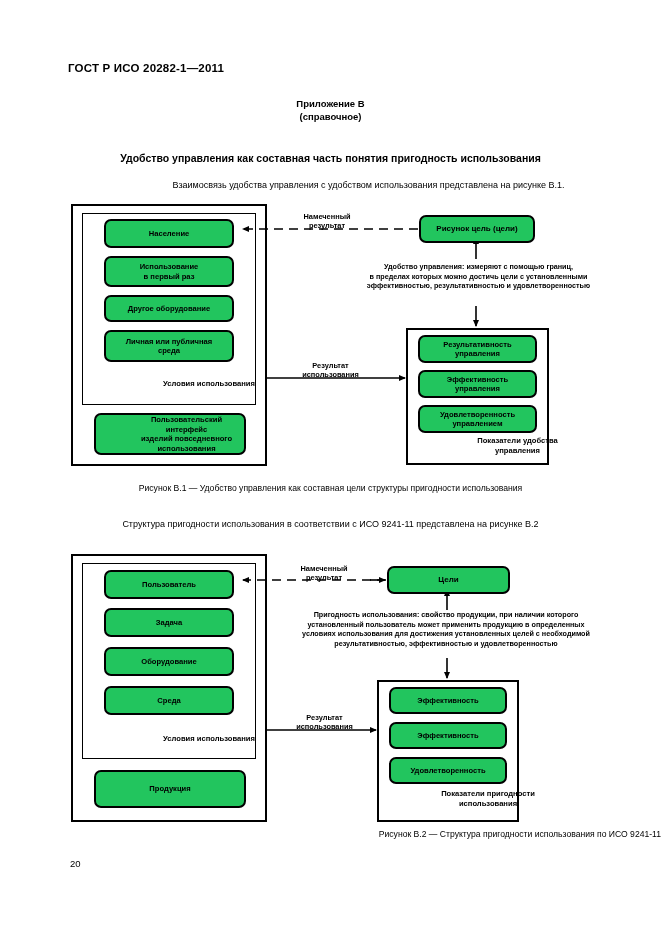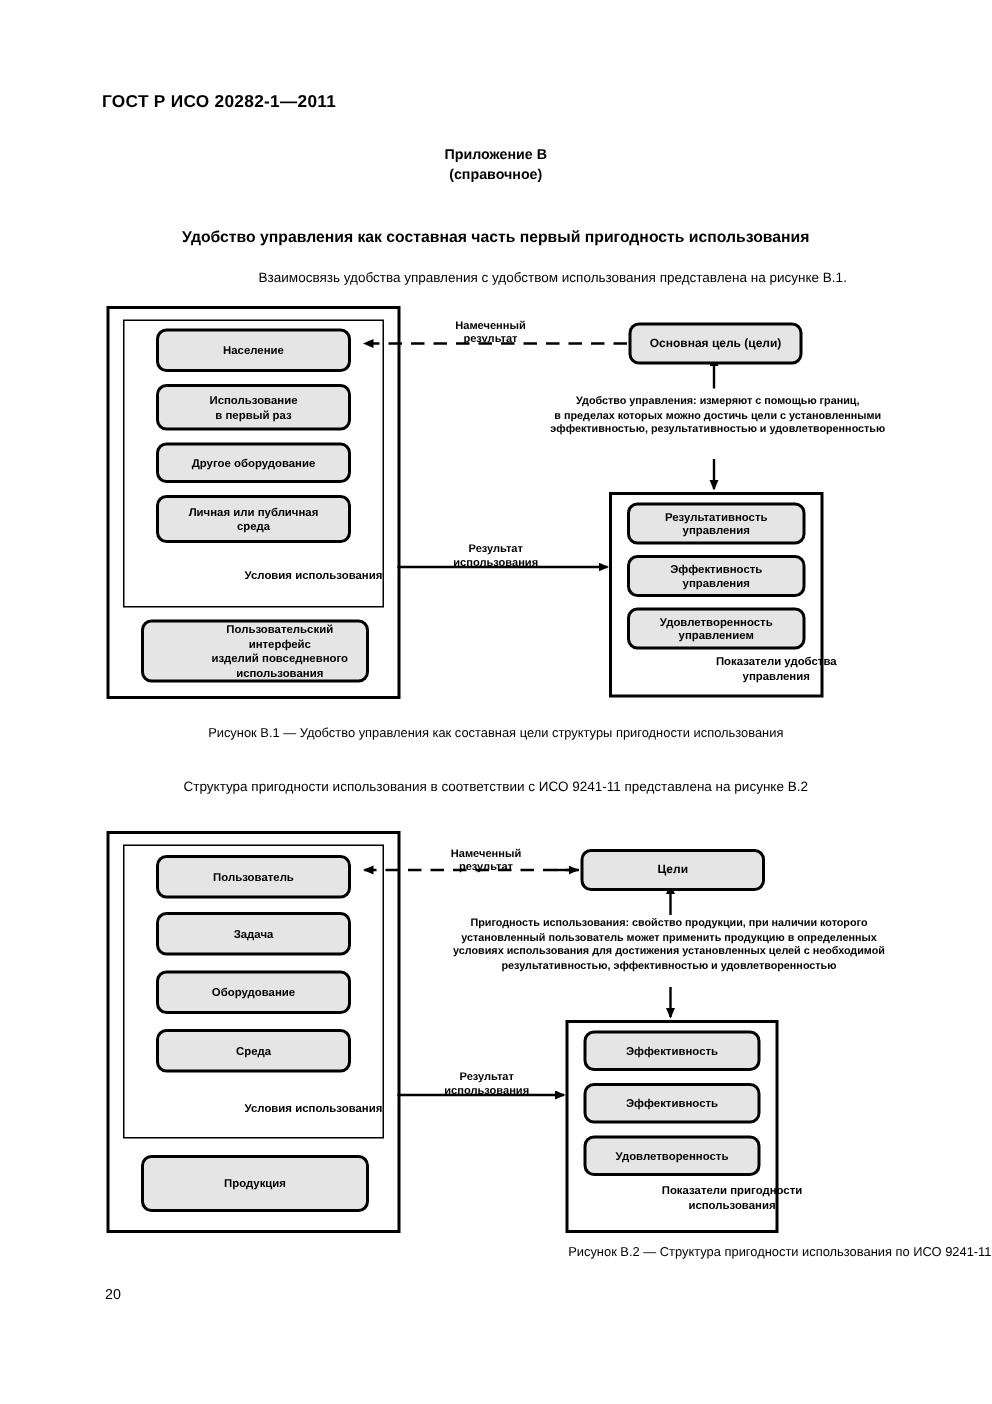--- a/index.html
+++ b/index.html
@@ -110,21 +110,21 @@
     border: 2px solid #000;
     border-radius: 7px;
     box-sizing: border-box;
     display: flex;
     align-items: center;
     justify-content: center;
     text-align: center;
     font-size: 7.6px;
     font-weight: bold;
     line-height: 9.5px;
-    background: #e5e5e5;
+    background: #22c55e;
     padding: 0 3px;
   }
   .grp-label {
     position: absolute;
     text-align: center;
     font-size: 7.6px;
     font-weight: bold;
     line-height: 9.5px;
     padding-left: 40px;
   }
@@ -156,21 +156,21 @@
 
 <div class="page">
 
   <div class="std-header">ГОСТ Р ИСО 20282-1—2011</div>
 
   <div class="annex-title">
     <div>Приложение В</div>
     <div>(справочное)</div>
   </div>
 
-  <div class="section-title">Удобство управления как составная часть первый пригодность использования</div>
+  <div class="section-title">Удобство управления как составная часть понятия пригодность использования</div>
 
   <div class="intro-1">Взаимосвязь удобства управления с удобством использования представлена на рисунке В.1.</div>
 
   <div class="figure" id="figure-1">
 
     <svg class="fig-svg" viewBox="0 0 661 275" xmlns="http://www.w3.org/2000/svg">
       <defs>
         <marker id="ah1" markerWidth="7" markerHeight="7" refX="6" refY="3.0" orient="auto" markerUnits="userSpaceOnUse">
           <path d="M0,0 L7,3 L0,6 z" fill="#000"></path>
         </marker>
@@ -191,21 +191,21 @@
     <div class="rbox" style="left:104px; top:21px; width:130px; height:29px;">Население</div>
     <div class="rbox" style="left:104px; top:58px; width:130px; height:31px;">Использование<br>в первый раз</div>
     <div class="rbox" style="left:104px; top:97px; width:130px; height:27px;">Другое оборудование</div>
     <div class="rbox" style="left:104px; top:132px; width:130px; height:32px;">Личная или публичная<br>среда</div>
     <div class="grp-label" style="left:82px; top:181px; width:174px;">Условия использования</div>
 
     <div class="rbox" style="left:94px; top:215px; width:152px; height:42px;padding-left:36px;">Пользовательский интерфейс<br>изделий повседневного<br>использования</div>
 
     <div class="arrow-label" style="left:283px; top:14px; width:88px;">Намеченный<br>результат</div>
 
-    <div class="rbox" style="left:419px; top:17px; width:116px; height:28px; font-size:8px;">Основная цель (цели)</div>
+    <div class="rbox" style="left:419px; top:17px; width:116px; height:28px; font-size:8px;">Рисунок цель (цели)</div>
 
     <div class="note-text" style="left:336px; top:64px; width:285px;">Удобство управления: измеряют с помощью границ,<br>в пределах которых можно достичь цели с установленными<br>эффективностью, результативностью и удовлетворенностью</div>
 
     <div class="arrow-label" style="left:278px; top:163px; width:105px;">Результат<br>использования</div>
 
     <div class="outer-frame" style="left:406px; top:130px; width:143px; height:137px;"></div>
     <div class="rbox" style="left:418px; top:137px; width:119px; height:28px;">Результативность<br>управления</div>
     <div class="rbox" style="left:418px; top:172px; width:119px; height:28px;">Эффективность<br>управления</div>
     <div class="rbox" style="left:418px; top:207px; width:119px; height:28px;">Удовлетворенность<br>управлением</div>
     <div class="grp-label" style="left:409px; top:238px; width:137px;">Показатели удобства<br>управления</div>

